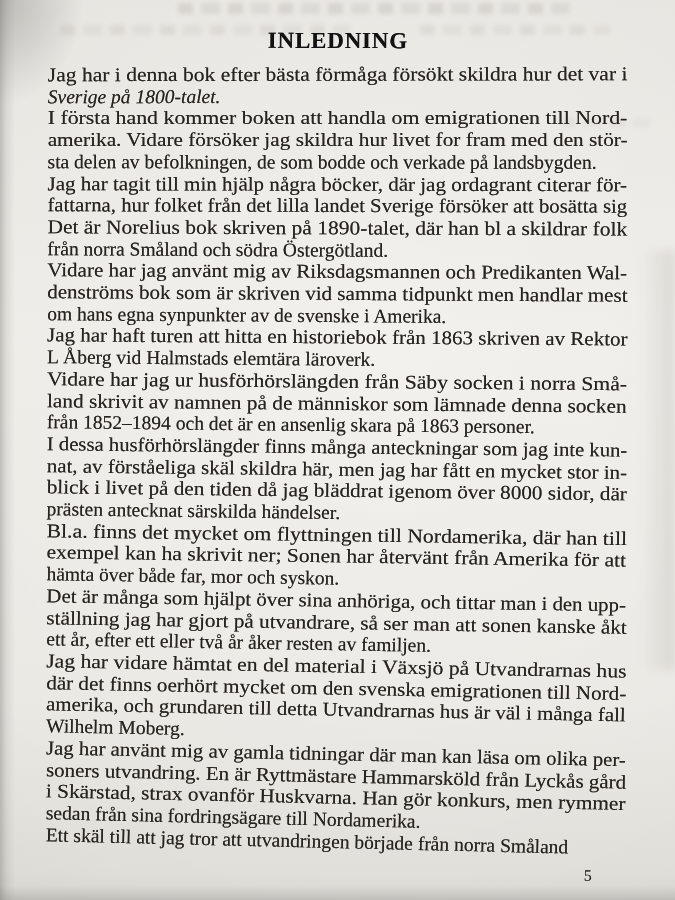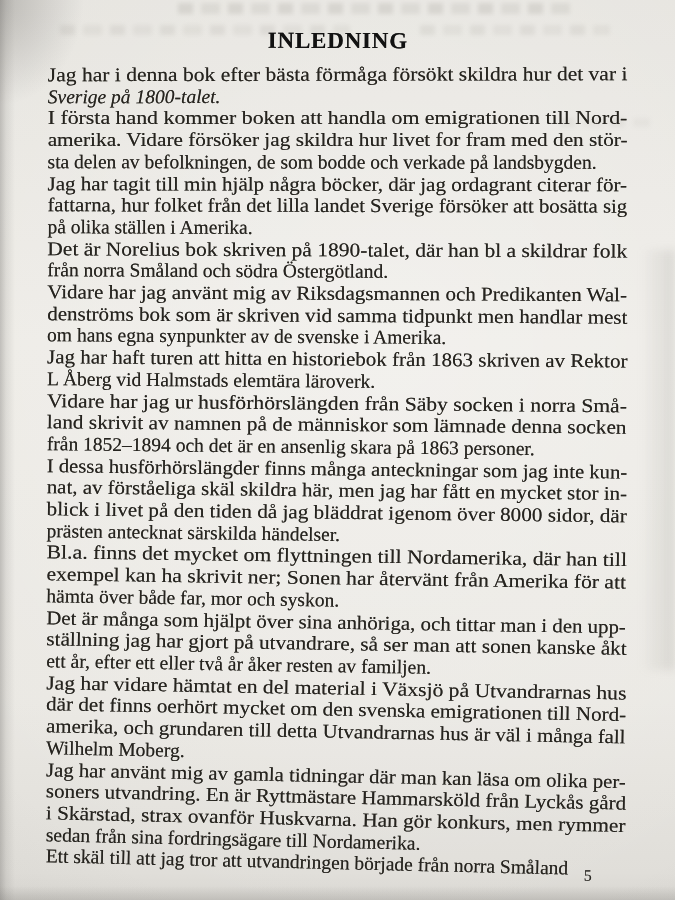--- a/index.html
+++ b/index.html
@@ -79,21 +79,20 @@
   <div class="sheet">
     <div class="title">INLEDNING</div>
     <div class="text-block">
         <div class="line" style="transform: rotate(-0.25deg) scaleX(1.1048);">Jag har i denna bok efter bästa förmåga försökt skildra hur det var i</div>
         <div class="line last" style="transform: rotate(-0.21deg) scaleX(1); font-style: italic;">Sverige på 1800-talet.</div>
         <div class="line" style="transform: rotate(-0.169deg) scaleX(1.1197);">I första hand kommer boken att handla om emigrationen till Nord-</div>
         <div class="line" style="transform: rotate(-0.129deg) scaleX(1.0902);">amerika. Vidare försöker jag skildra hur livet for fram med den stör-</div>
         <div class="line last" style="transform: rotate(-0.089deg) scaleX(1);">sta delen av befolkningen, de som bodde och verkade på landsbygden.</div>
         <div class="line" style="transform: rotate(-0.049deg) scaleX(1.0781);">Jag har tagit till min hjälp några böcker, där jag ordagrant citerar för-</div>
         <div class="line" style="transform: rotate(-0.008deg) scaleX(1.0642);">fattarna, hur folket från det lilla landet Sverige försöker att bosätta sig</div>
-        <div class="line last" style="transform: rotate(0.032deg) scaleX(1);">på olika ställen i Amerika.</div>
         <div class="line" style="transform: rotate(0.072deg) scaleX(1.1027);">Det är Norelius bok skriven på 1890-talet, där han bl a skildrar folk</div>
         <div class="line last" style="transform: rotate(0.112deg) scaleX(1);">från norra Småland och södra Östergötland.</div>
         <div class="line" style="transform: rotate(0.153deg) scaleX(1.0801);">Vidare har jag använt mig av Riksdagsmannen och Predikanten Wal-</div>
         <div class="line" style="transform: rotate(0.193deg) scaleX(1.0801);">denströms bok som är skriven vid samma tidpunkt men handlar mest</div>
         <div class="line last" style="transform: rotate(0.233deg) scaleX(1);">om hans egna synpunkter av de svenske i Amerika.</div>
         <div class="line" style="transform: rotate(0.274deg) scaleX(1.0761);">Jag har haft turen att hitta en historiebok från 1863 skriven av Rektor</div>
         <div class="line last" style="transform: rotate(0.314deg) scaleX(1);">L Åberg vid Halmstads elemtära läroverk.</div>
         <div class="line" style="transform: rotate(0.354deg) scaleX(1.109);">Vidare har jag ur husförhörslängden från Säby socken i norra Små-</div>
         <div class="line" style="transform: rotate(0.394deg) scaleX(1.0923);">land skrivit av namnen på de människor som lämnade denna socken</div>
         <div class="line last" style="transform: rotate(0.435deg) scaleX(1);">från 1852–1894 och det är en ansenlig skara på 1863 personer.</div>

